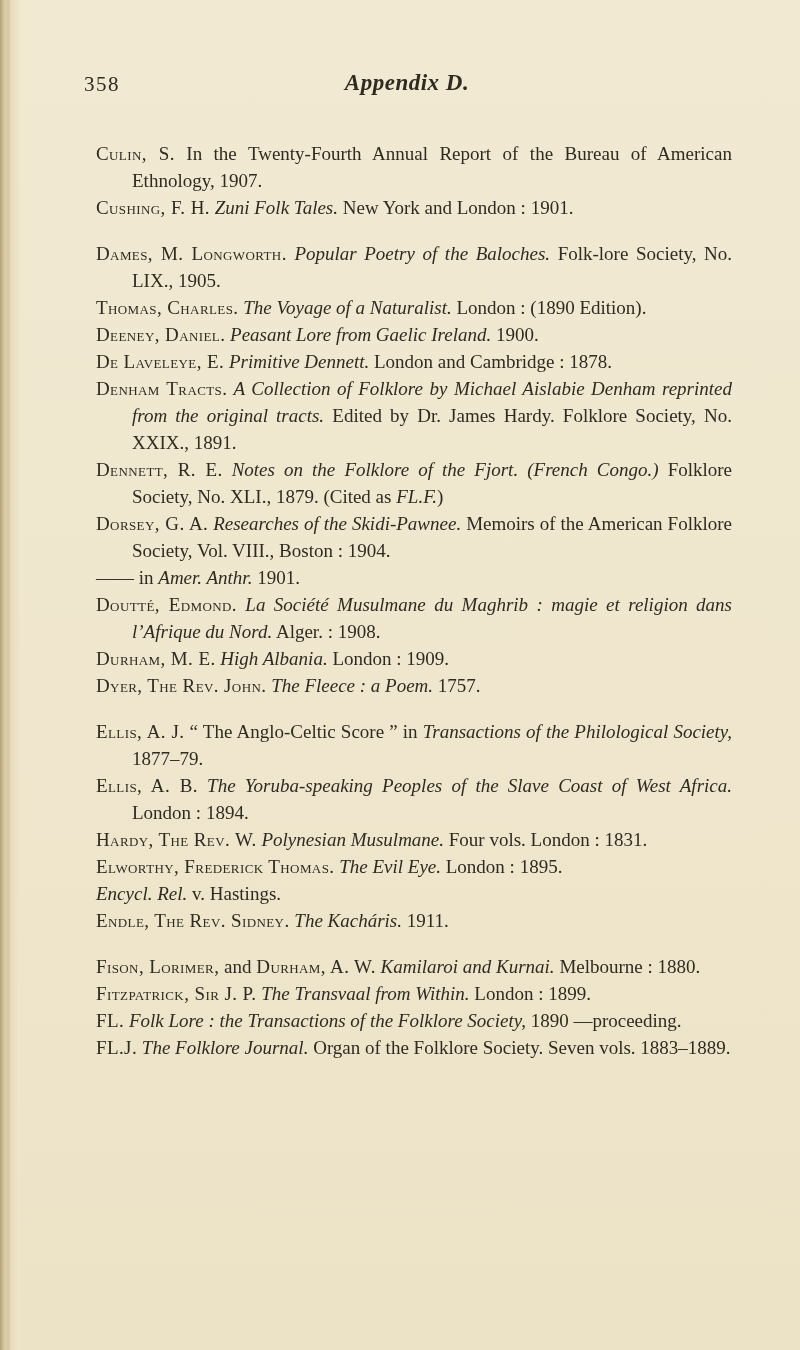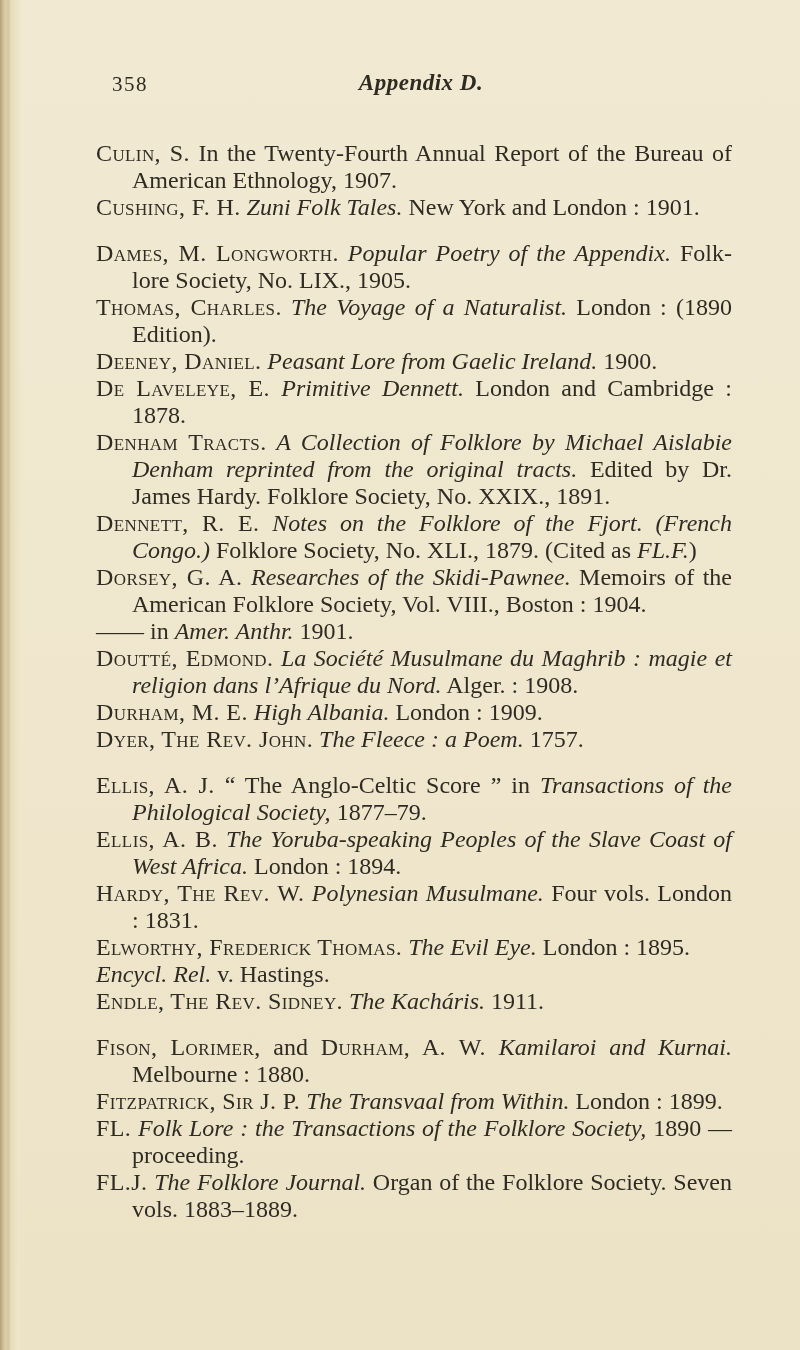--- a/index.html
+++ b/index.html
@@ -20,39 +20,39 @@
     background:
       linear-gradient(90deg,
         #b3a077 0px, #cdbd97 3px, #ddd0ab 6px,
         #d3c49e 8px, #e7dcba 11px, #efe6cd 20px);
   }
   .page-inner {
     position: absolute; left: 0; top: 0; right: 0;
   }
   .header {
     position: relative;
-    margin: 72px 70px 0 112px;
+    margin: 72px 70px 0 84px;
     height: 30px;
     font-size: 21px;
   }
   .page-number {
     position: absolute; left: 0; top: 0;
     letter-spacing: 1.5px;
   }
   .page-title {
     position: absolute; left: 0; right: 0; top: -2px;
     text-align: center;
     font-style: italic;
     font-size: 23px;
     letter-spacing: 0.5px;
     font-weight: bold;
   }
   .bib {
     margin: 38px 68px 0 96px;
-    font-size: 24px;
+    font-size: 19px;
     line-height: 27px;
     text-align: justify;
   }
   .entry {
     margin: 0;
     padding-left: 36px;
     text-indent: -36px;
   }
   .entry.gap { margin-top: 19px; }
   .sc { font-variant: small-caps; letter-spacing: 0.4px; }
@@ -64,21 +64,21 @@
 <div class="page">
   <div class="page-edge"></div>
   <div class="page-inner">
     <div class="header">
       <span class="page-number">358</span>
       <span class="page-title">Appendix D.</span>
     </div>
     <div class="bib" id="bibliography">
         <p class="entry"><span class="sc">Culin, S.</span><span class=""> In the Twenty-Fourth Annual Report of the Bureau of American Ethnology, 1907.</span></p>
         <p class="entry"><span class="sc">Cushing, F. H.</span><span class="i"> Zuni Folk Tales.</span><span class=""> New York and London : 1901.</span></p>
-        <p class="entry gap"><span class="sc">Dames, M. Longworth.</span><span class="i"> Popular Poetry of the Appendix.</span><span class=""> Folk-lore Society, No. LIX., 1905.</span></p>
+        <p class="entry gap"><span class="sc">Dames, M. Longworth.</span><span class="i"> Popular Poetry of the Baloches.</span><span class=""> Folk-lore Society, No. LIX., 1905.</span></p>
         <p class="entry"><span class="sc">Thomas, Charles.</span><span class="i"> The Voyage of a Naturalist.</span><span class=""> London : (1890 Edition).</span></p>
         <p class="entry"><span class="sc">Deeney, Daniel.</span><span class="i"> Peasant Lore from Gaelic Ireland.</span><span class=""> 1900.</span></p>
         <p class="entry"><span class="sc">De Laveleye, E.</span><span class="i"> Primitive Dennett.</span><span class=""> London and Cambridge : 1878.</span></p>
         <p class="entry"><span class="sc">Denham Tracts.</span><span class="i"> A Collection of Folklore by Michael Aislabie Denham reprinted from the original tracts.</span><span class=""> Edited by Dr. James Hardy. Folklore Society, No. XXIX., 1891.</span></p>
         <p class="entry"><span class="sc">Dennett, R. E.</span><span class="i"> Notes on the Folklore of the Fjort. (French Congo.)</span><span class=""> Folklore Society, No. XLI., 1879. (Cited as </span><span class="i">FL.F.</span><span class="">)</span></p>
         <p class="entry"><span class="sc">Dorsey, G. A.</span><span class="i"> Researches of the Skidi-Pawnee.</span><span class=""> Memoirs of the American Folklore Society, Vol. VIII., Boston : 1904.</span></p>
         <p class="entry"><span class="">—— in </span><span class="i">Amer. Anthr.</span><span class=""> 1901.</span></p>
         <p class="entry"><span class="sc">Doutté, Edmond.</span><span class="i"> La Société Musulmane du Maghrib : magie et religion dans l’Afrique du Nord.</span><span class=""> Alger. : 1908.</span></p>
         <p class="entry"><span class="sc">Durham, M. E.</span><span class="i"> High Albania.</span><span class=""> London : 1909.</span></p>
         <p class="entry"><span class="sc">Dyer, The Rev. John.</span><span class="i"> The Fleece : a Poem.</span><span class=""> 1757.</span></p>

